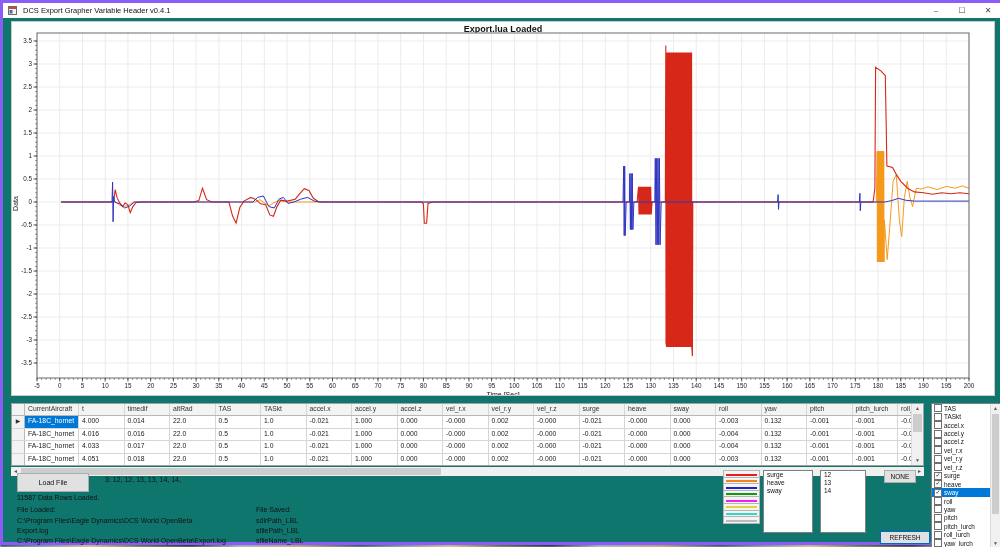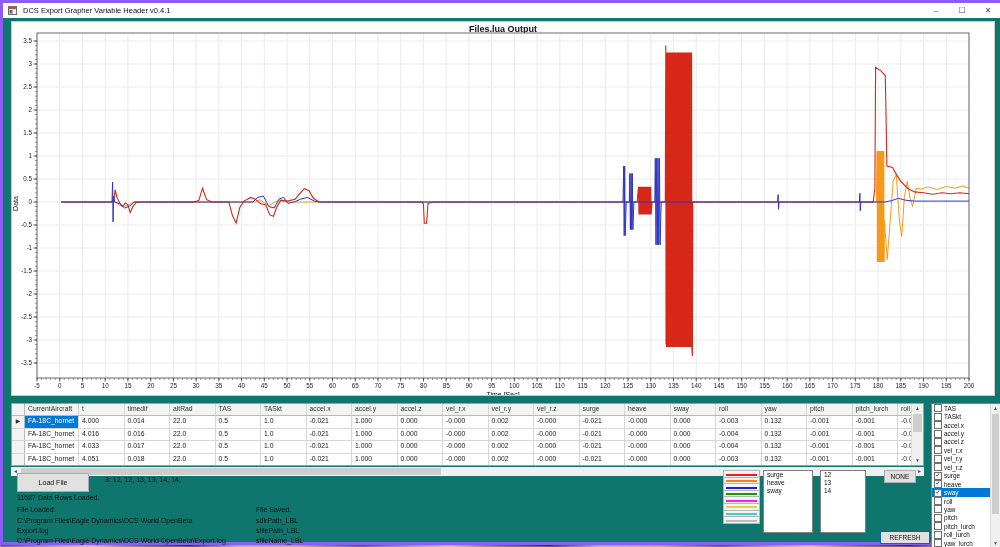--- a/index.html
+++ b/index.html
@@ -78,21 +78,21 @@
       <rect x="1" y="1" width="7" height="2" fill="#c84a3a"></rect>
       <rect x="1.5" y="4" width="3" height="3.5" fill="#4a6aa8"></rect>
     </svg>
     <span class="title-text">DCS Export Grapher Variable Header v0.4.1</span>
     <span class="winbtn min">–</span>
     <span class="winbtn max">☐</span>
     <span class="winbtn close">✕</span>
   </div>
 
   <div class="chart-panel">
-    <div class="chart-title">Files.lua Output</div>
+    <div class="chart-title">Export.lua Loaded</div>
     <div class="chart-ylabel">Data</div>
     <svg id="chart-svg" width="982" height="373">
         <rect x="25" y="11" width="932" height="345" fill="#ffffff"></rect>
         <line x1="25" y1="341" x2="957" y2="341" stroke="#ebebeb" stroke-width="1"></line>
         <line x1="25" y1="318" x2="957" y2="318" stroke="#ebebeb" stroke-width="1"></line>
         <line x1="25" y1="295" x2="957" y2="295" stroke="#ebebeb" stroke-width="1"></line>
         <line x1="25" y1="272" x2="957" y2="272" stroke="#ebebeb" stroke-width="1"></line>
         <line x1="25" y1="249" x2="957" y2="249" stroke="#ebebeb" stroke-width="1"></line>
         <line x1="25" y1="226" x2="957" y2="226" stroke="#ebebeb" stroke-width="1"></line>
         <line x1="25" y1="203" x2="957" y2="203" stroke="#ebebeb" stroke-width="1"></line>

